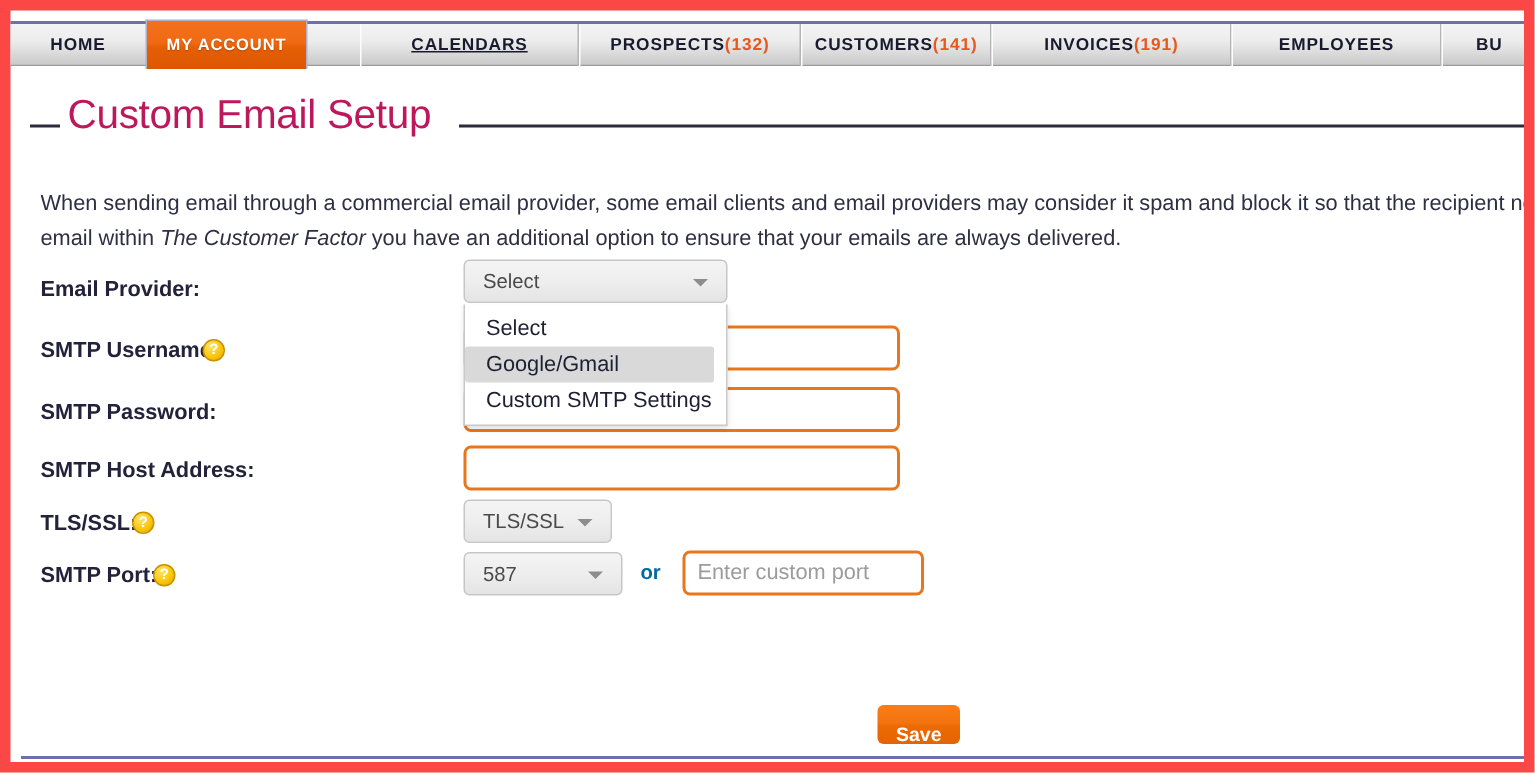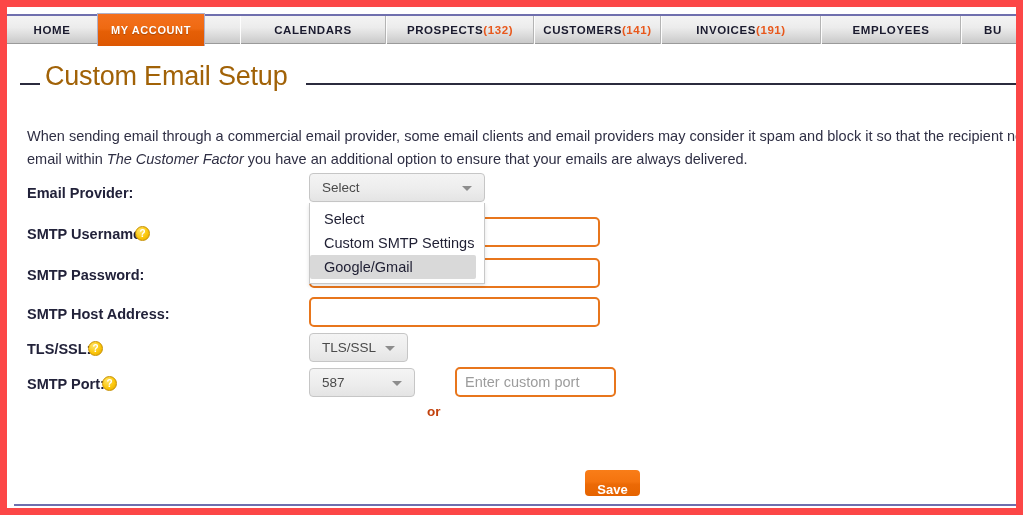--- a/index.html
+++ b/index.html
@@ -107,21 +107,21 @@
     width: 20px;
     height: 2px;
     background: #2b2b3d;
   }
   #page-title {
     position: absolute;
     left: 31px;
     top: -4px;
     font-size: 27px;
     font-weight: normal;
-    color: #a16207;
+    color: #be185d;
     letter-spacing: -0.2px;
     white-space: nowrap;
   }
   #page-title-rule-right {
     position: absolute;
     left: 292px;
     top: 18px;
     right: 0;
     height: 2px;
     background: #2b2b3d;
@@ -269,22 +269,21 @@
   #input-smtp-password { left: 282px; top: -3px; width: 291px; }
   #input-smtp-host     { left: 282px; top: -3px; width: 291px; }
   #input-custom-port   { left: 428px; top: -3px; width: 161px; }
 
   #port-or-label {
     position: absolute;
     left: 400px;
     top: 4px;
     font-size: 13.5px;
     font-weight: bold;
-    color: #c2410c;
-    margin-top: 30px;
+    color: #0369a1;
   }
 
   
   #save-button {
     position: absolute;
     left: 578px;
     top: 463px;
     width: 55px;
     height: 26px;
     background: linear-gradient(to bottom, #f97d18 0%, #f4740f 45%, #ec6a06 55%, #e56300 100%);
@@ -312,21 +311,21 @@
 <body>
 
 <div id="app-frame">
 
   <div id="nav-bar">
 
     <div class="nav-tab" id="nav-tab-home">
       <span>HOME</span>
     </div>
 
-    <div class="nav-tab" id="nav-tab-calendars" style="margin-left:136px;">
+    <div class="nav-tab" id="nav-tab-calendars" style="margin-left:136px;text-decoration:underline;">
       <span>CALENDARS</span>
     </div>
 
     <div class="nav-tab" id="nav-tab-prospects">
       <span>PROSPECTS</span><span class="count">(132)</span>
     </div>
 
     <div class="nav-tab" id="nav-tab-customers">
       <span>CUSTOMERS</span><span class="count">(141)</span>
     </div>
@@ -364,22 +363,22 @@
     <div class="form-row" id="row-email-provider">
       <div class="field-label">Email Provider:</div>
 
       <div class="ui-select" id="select-email-provider">
         <span class="sel-text">Select</span>
         <span class="caret"></span>
       </div>
 
       <div id="dropdown-email-provider">
         <div class="dropdown-option">Select</div>
+        <div class="dropdown-option highlighted">Google/Gmail</div>
         <div class="dropdown-option">Custom SMTP Settings</div>
-        <div class="dropdown-option highlighted">Google/Gmail</div>
       </div>
     </div>
 
     <div class="form-row" id="row-smtp-username">
       <div class="field-label">SMTP Username:</div>
       <div class="help-icon" style="left:108px;">?</div>
       <input class="ui-input" id="input-smtp-username" type="text" placeholder="" style="">
     </div>
 
     <div class="form-row" id="row-smtp-password">

